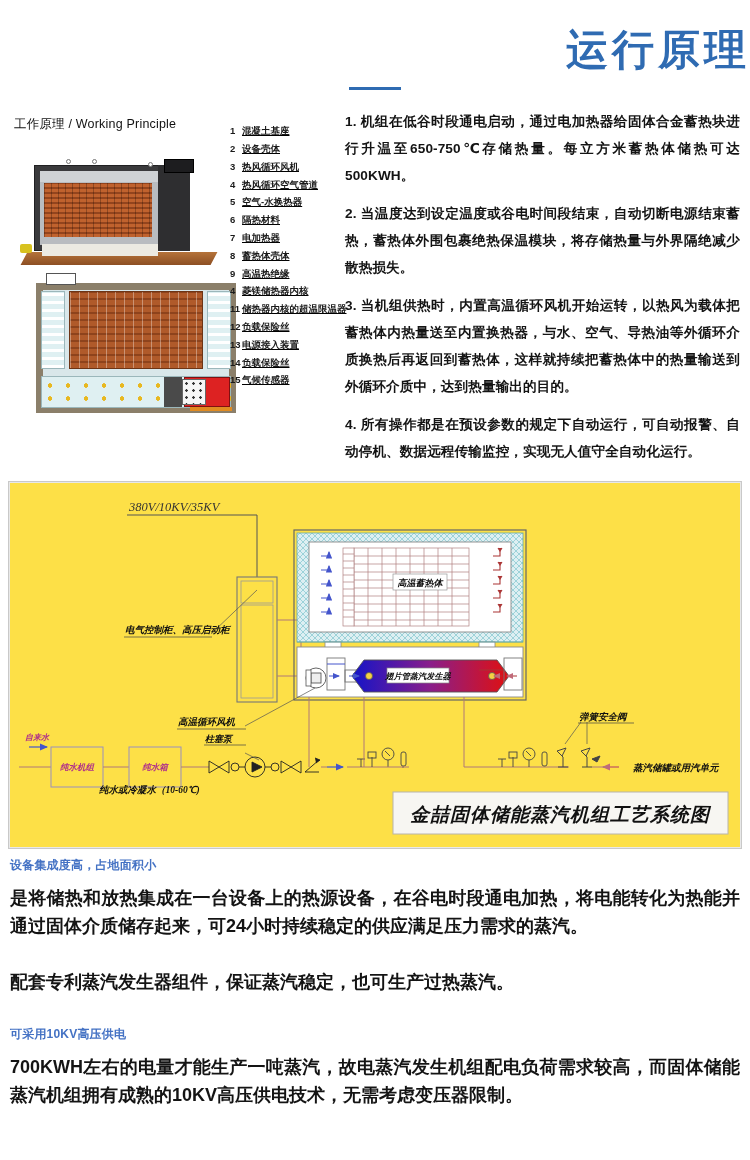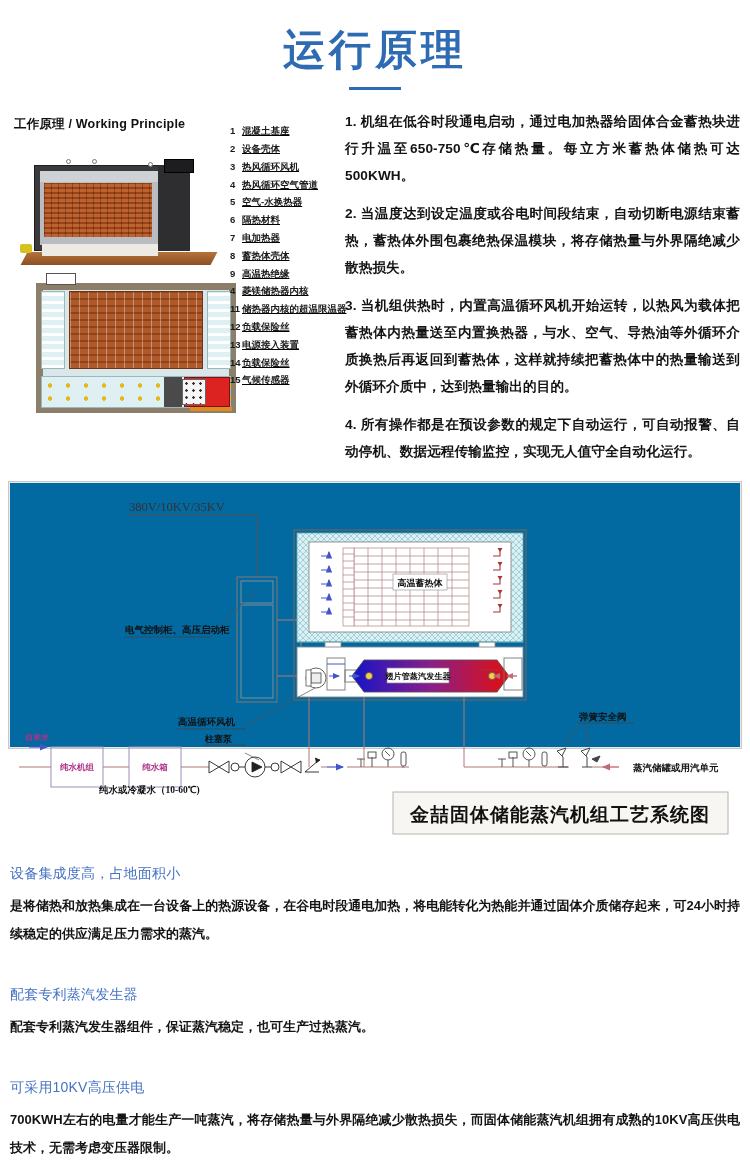--- a/index.html
+++ b/index.html
@@ -6,39 +6,39 @@
   html, body {
     width: 750px;
     height: 1160px;
     background: #ffffff;
     font-family: "Liberation Sans", "DejaVu Sans", sans-serif;
     overflow: hidden;
   }
   .page { position: relative; width: 750px; height: 1160px; background:#fff; }
 
   
-  .title-block { text-align: center; padding-top: 26px; }
+  .title-block { text-align: right; padding-top: 26px; }
   .main-title {
     font-size: 42px;
     font-weight: 700;
     color: #2f6bb2;
     letter-spacing: 4px;
     line-height: 1.15;
   }
   .title-rule {
     width: 52px; height: 3px; background: #2f6bb2;
     margin: 13px auto 0;
   }
 
   
   .upper { position: relative; width: 750px; height: 340px; margin-top: 18px; }
 
   .left-col { position: absolute; left: 14px; top: 8px; width: 320px; }
   .wp-heading {
-    font-size: 12.5px; font-weight: 700; color: #111;
+    font-size: 12.5px; font-weight: 400; color: #111;
     letter-spacing: .2px; margin-bottom: 24px;
   }
 
   
   .render1 { position: relative; width: 200px; height: 108px; margin-left: 4px; }
   .r1-base { position:absolute; left:6px; bottom:0; width:190px; height:13px;
              background: linear-gradient(180deg,#b5733a,#8d4f23); transform: skewX(-28deg); }
   .r1-body { position:absolute; left:16px; top:8px; width:150px; height:86px;
              background:#3a3a3c; border:1px solid #202022; }
   .r1-shell { position:absolute; left:22px; top:14px; width:118px; height:74px;
@@ -94,35 +94,36 @@
   
   .right-col { position:absolute; left:345px; top:0px; width:395px; }
   .para {
     font-size:13.6px; color:#141414; font-weight:700;
     line-height:27px; letter-spacing:.1px; margin-bottom:11px;
     text-align: justify;
   }
 
   
   .diagram-wrap {
-    position:absolute; left:8px; top:481px; width:734px; height:268px;
-    background:#0369a1; border:1px solid #c9c9c9;
+    position:absolute; left:8px; top:481px; width:734px; height:368px;
+    background:#fde047; border:1px solid #c9c9c9;
     box-shadow: 0 0 0 1px #e8e8e8 inset;
+    font-style: italic;
   }
   svg.diagram { position:absolute; left:0; top:0; }
 
   
   .features { position:absolute; left:0; top:855px; width:750px; padding:0 10px; }
   .feat { margin-bottom: 20px; }
   .feat-h {
-    font-size:14px; font-weight:400; color:#4472c4; line-height:20px;
-    margin-bottom:9px; letter-spacing:.2px;margin-top:8px;
+    font-size:12px; font-weight:700; color:#4472c4; line-height:20px;
+    margin-bottom:9px; letter-spacing:.2px;
   }
   .feat-p {
-    font-size:13px; font-weight:700; color:#141414; line-height:28px;
+    font-size:18px; font-weight:700; color:#141414; line-height:28px;
     text-align: justify;
   }
   .spacer-sm { height:8px; }
 </style>
 </head>
 <body>
 
 <div class="page">
 
   <div class="title-block">
@@ -405,23 +406,22 @@
     </svg>
   </div>
 
   <div class="features">
     <div class="feat">
       <div class="feat-h">设备集成度高，占地面积小</div>
       <div class="feat-p">是将储热和放热集成在一台设备上的热源设备，在谷电时段通电加热，将电能转化为热能并通过固体介质储存起来，可24小时持续稳定的供应满足压力需求的蒸汽。</div>
     </div>
     <div class="spacer-sm"></div>
     <div class="feat">
-      <div class="feat-h">配套专利蒸汽发生器</div>
       <div class="feat-p">配套专利蒸汽发生器组件，保证蒸汽稳定，也可生产过热蒸汽。</div>
     </div>
     <div class="spacer-sm"></div>
     <div class="feat">
       <div class="feat-h">可采用10KV高压供电</div>
-      <div class="feat-p">700KWH左右的电量才能生产一吨蒸汽，将存储热量与外界隔绝减少散热损失，而固体储能蒸汽机组拥有成熟的10KV高压供电技术，无需考虑变压器限制。</div>
+      <div class="feat-p">700KWH左右的电量才能生产一吨蒸汽，故电蒸汽发生机组配电负荷需求较高，而固体储能蒸汽机组拥有成熟的10KV高压供电技术，无需考虑变压器限制。</div>
     </div>
   </div>
 
 </div>
 
 </body></html>

